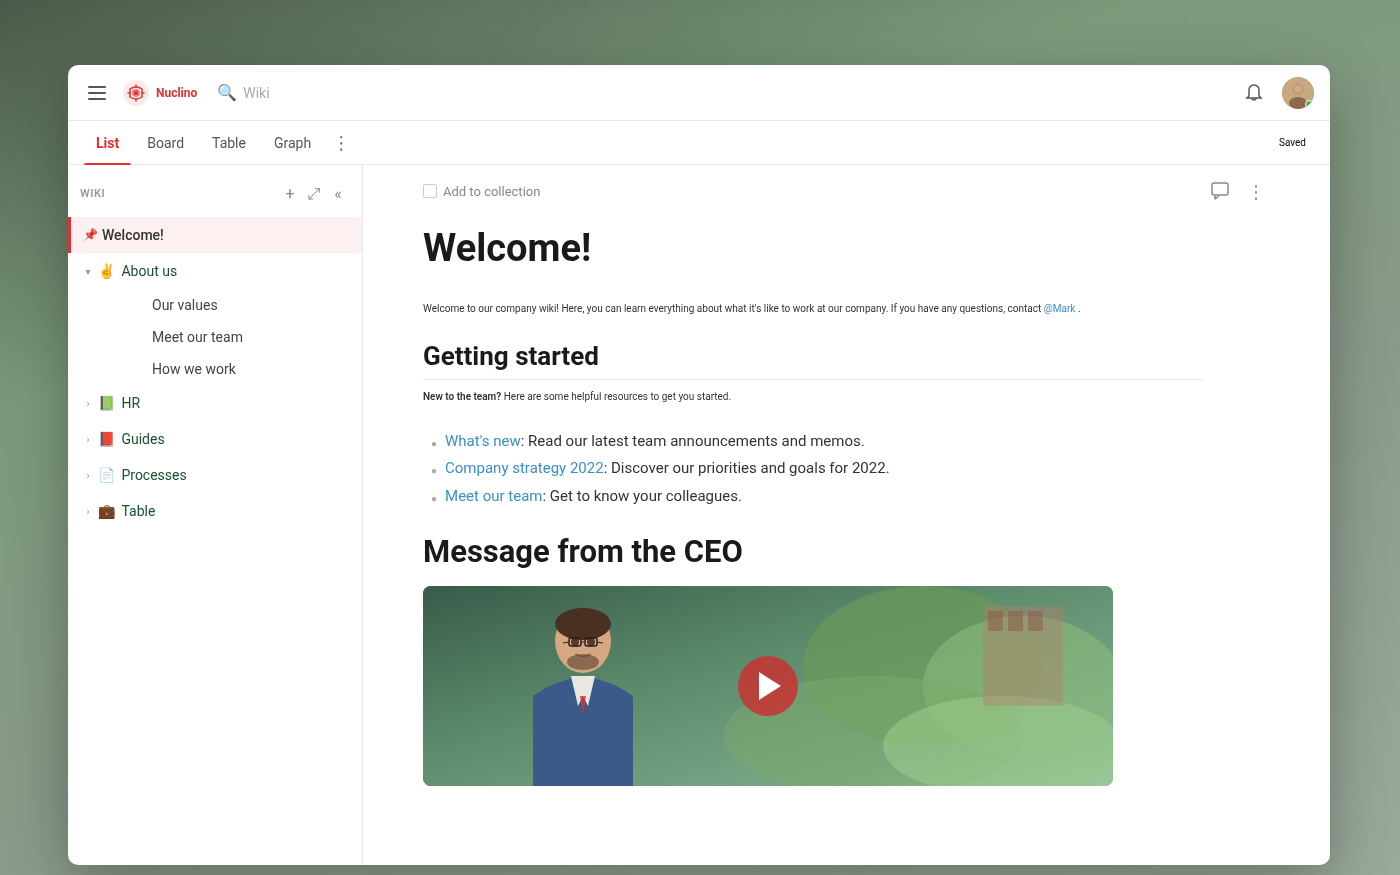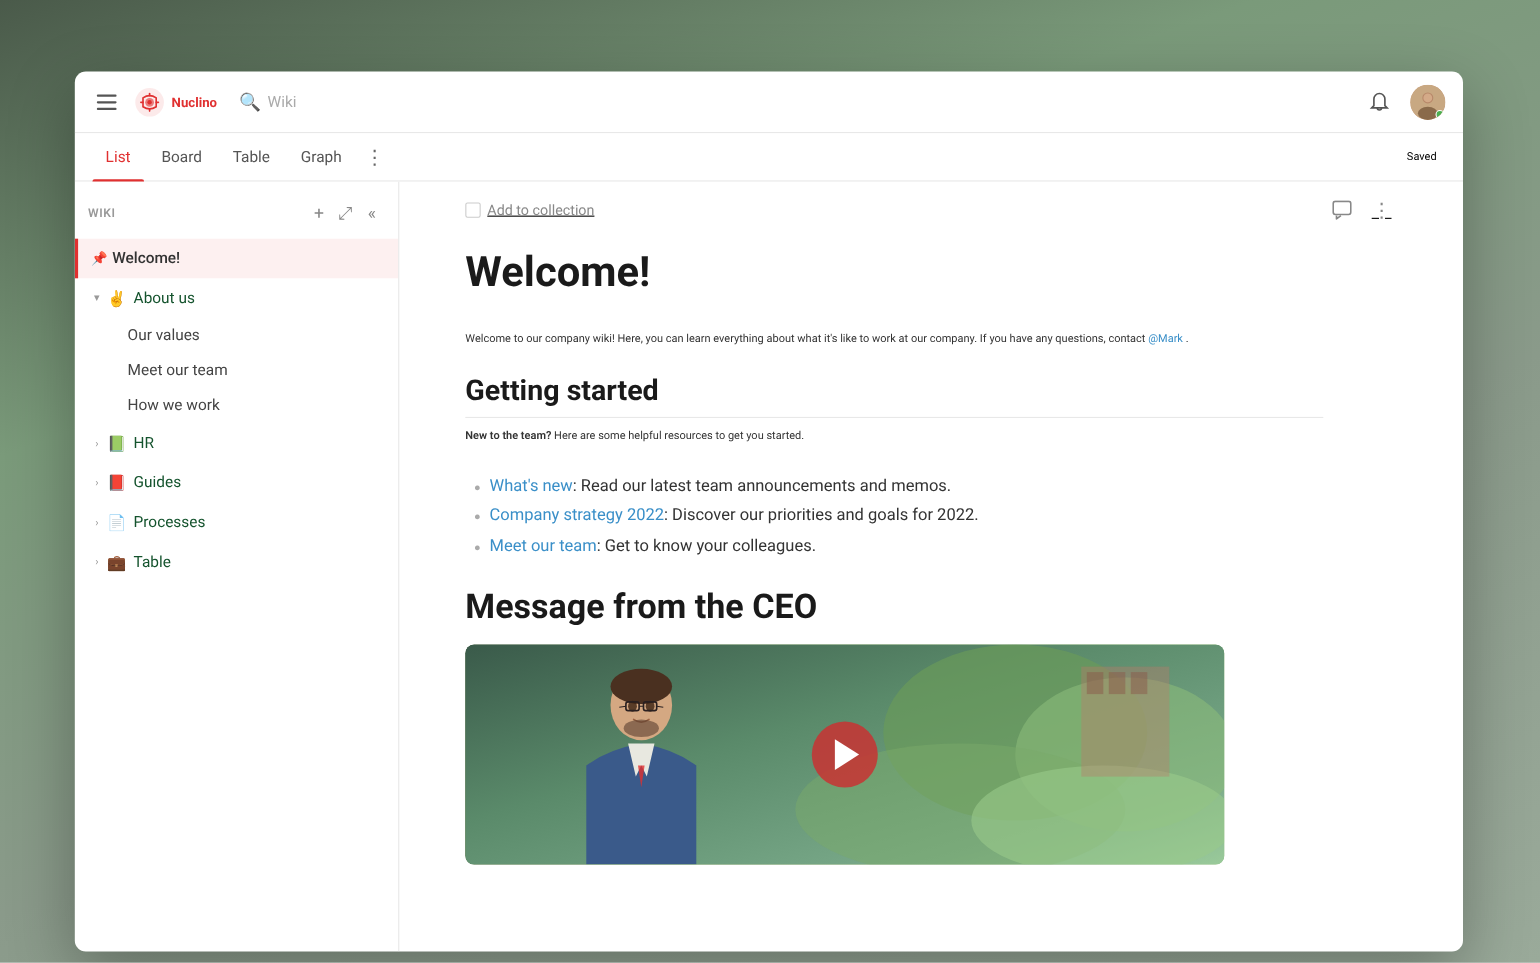--- a/index.html
+++ b/index.html
@@ -155,21 +155,21 @@
       display: flex;
       align-items: center;
       font-size: 14px;
       color: #555;
       cursor: pointer;
       position: relative;
     }
 
     .tab.active {
       color: #e03030;
-      font-weight: 400;
+      font-weight: 700;
     }
 
     .tab.active::after {
       content: '';
       position: absolute;
       bottom: 0;
       left: 0;
       right: 0;
       height: 2px;
       background: #e03030;
@@ -278,20 +278,21 @@
       align-items: center;
       justify-content: center;
       color: #999;
       font-size: 10px;
       margin-right: 2px;
       flex-shrink: 0;
     }
 
     .sidebar-children {
       padding-left: 36px;
+      margin-left: 36px;
     }
 
     .sidebar-child-item {
       display: flex;
       align-items: center;
       padding: 6px 12px;
       cursor: pointer;
       min-height: 32px;
     }
 
@@ -306,21 +307,20 @@
       overflow-y: auto;
       padding: 0;
     }
 
     .content-toolbar {
       display: flex;
       align-items: center;
       padding: 12px 60px;
       gap: 8px;
       border-bottom: 1px solid transparent;
-      text-decoration: underline;
     }
 
     .add-to-collection-btn {
       display: flex;
       align-items: center;
       gap: 6px;
       font-size: 13px;
       color: #888;
       cursor: pointer;
     }

